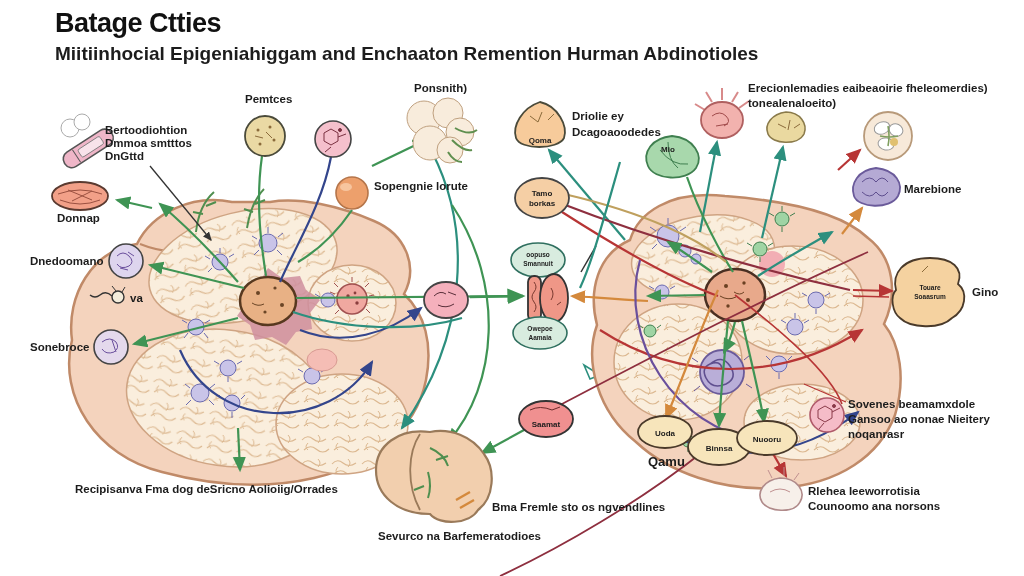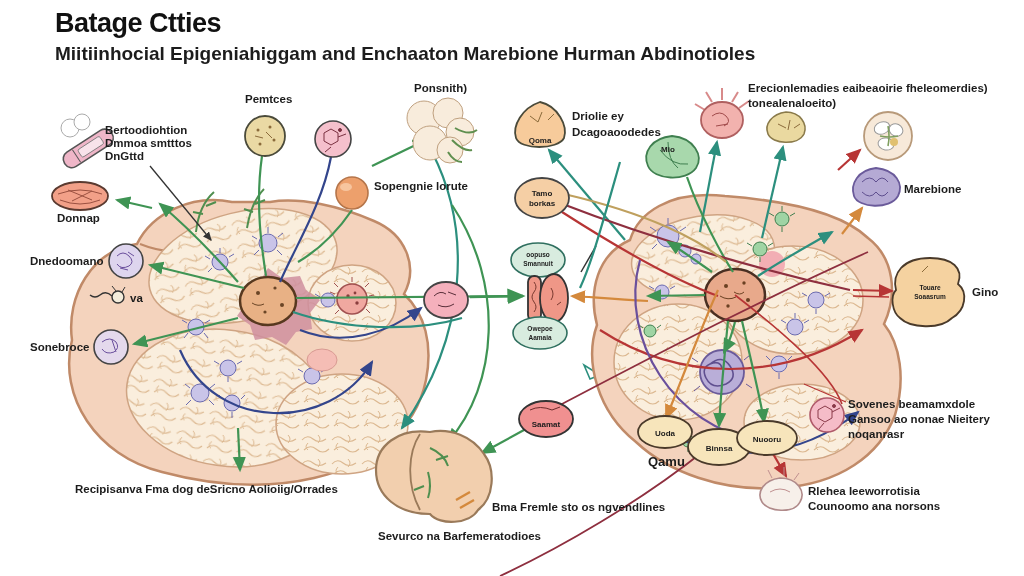--- a/index.html
+++ b/index.html
@@ -15,21 +15,21 @@
   .lbl-xs{font-size:6.5px;font-weight:700;}
   .cap{font-size:11.5px;font-weight:700;}
 </style>
 </head>
 <body>
 
 <div class="stage">
 
   <div class="hdr">
     <h1>Batage Ctties</h1>
-    <h2>Miitiinhocial Epigeniahiggam and Enchaaton Marebione Hurman Abdinotioles</h2>
+    <h2>Miitiinhocial Epigeniahiggam and Enchaaton Remention Hurman Abdinotioles</h2>
   </div>
 
   <svg width="1024" height="576" viewBox="0 0 1024 576">
     <defs>
       <pattern id="lob" width="30" height="24" patternUnits="userSpaceOnUse">
         <rect width="30" height="24" fill="#faeedd"></rect>
         <path d="M2,8 Q7,2 13,7 Q19,12 26,7" stroke="#dcb890" fill="none" stroke-width="1.1"></path>
         <path d="M4,18 Q10,12 16,17 Q23,23 29,17" stroke="#dcb890" fill="none" stroke-width="1.1"></path>
         <path d="M18,3 q4,4 0,8" stroke="#dcb890" fill="none" stroke-width="1"></path>
         <path d="M8,11 q-4,4 0,7" stroke="#dcb890" fill="none" stroke-width="1"></path>

